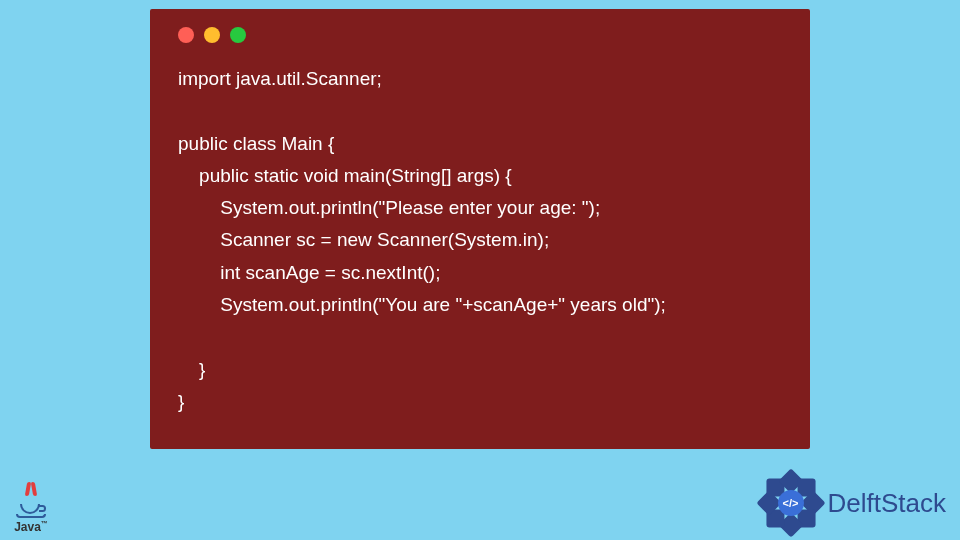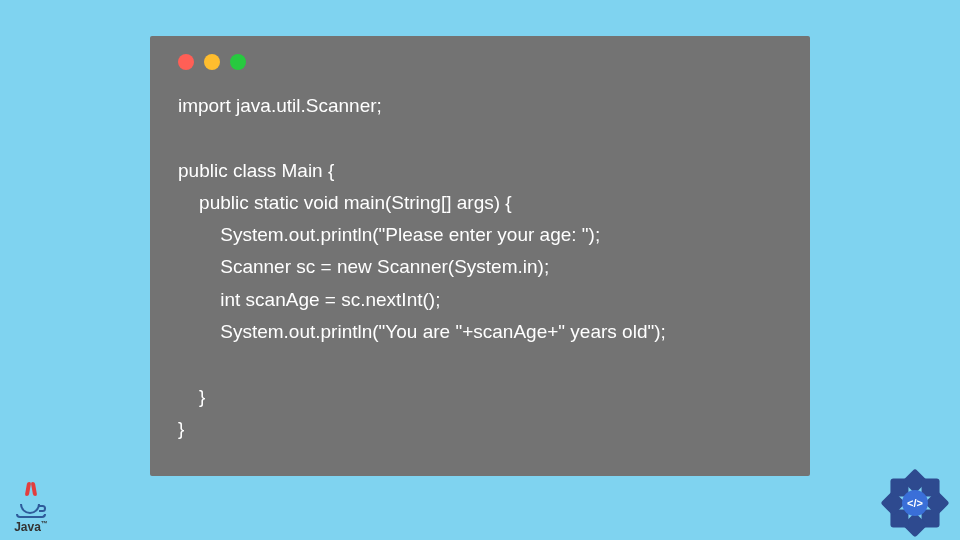--- a/index.html
+++ b/index.html
@@ -6,25 +6,25 @@
   body {
     width: 960px;
     height: 540px;
     background: #7fd3f0;
     font-family: Arial, Helvetica, sans-serif;
     position: relative;
     overflow: hidden;
   }
   .code-window {
     position: absolute;
-    top: 36px;
+    top: 9px;
     left: 150px;
     width: 660px;
     height: 440px;
-    background: #737373;
+    background: #7f1d1d;
     border-radius: 2px;
     padding: 18px 28px;
   }
   .traffic-lights {
     display: flex;
     gap: 10px;
     margin-bottom: 20px;
   }
   .dot {
     width: 16px;
@@ -195,13 +195,14 @@
     <div class="ds-petal" style="transform: rotate(0deg) translate(22px) rotate(45deg);"></div>
     <div class="ds-petal" style="transform: rotate(45deg) translate(22px) rotate(45deg);"></div>
     <div class="ds-petal" style="transform: rotate(90deg) translate(22px) rotate(45deg);"></div>
     <div class="ds-petal" style="transform: rotate(135deg) translate(22px) rotate(45deg);"></div>
     <div class="ds-petal" style="transform: rotate(180deg) translate(22px) rotate(45deg);"></div>
     <div class="ds-petal" style="transform: rotate(225deg) translate(22px) rotate(45deg);"></div>
     <div class="ds-petal" style="transform: rotate(270deg) translate(22px) rotate(45deg);"></div>
     <div class="ds-petal" style="transform: rotate(315deg) translate(22px) rotate(45deg);"></div>
     <div class="ds-center">&lt;/&gt;</div>
   </div>
+  <div class="ds-text">DelftStack</div>
 </div>
 
 </body></html>

